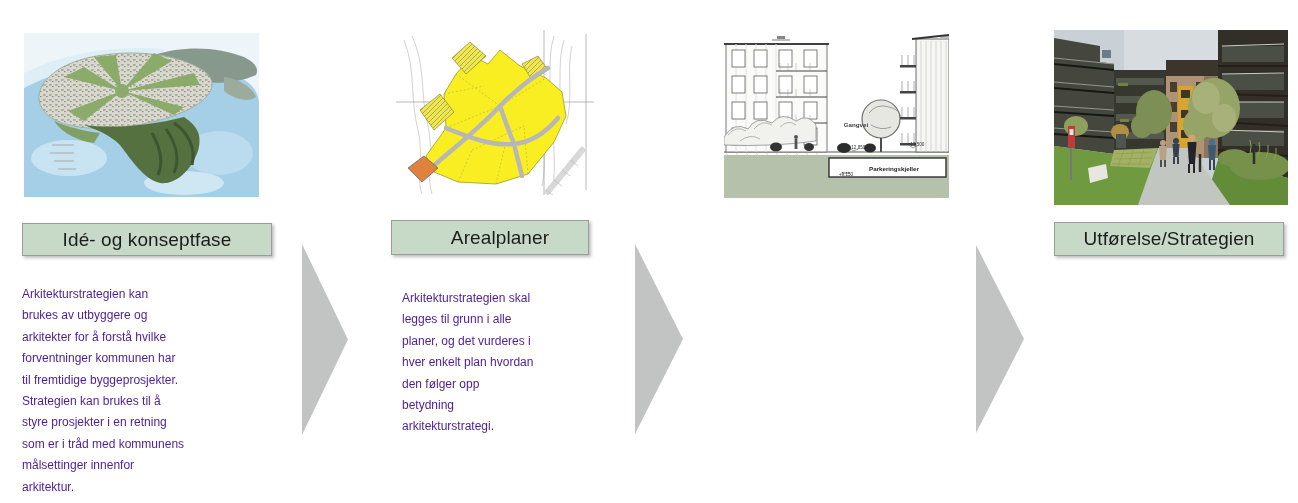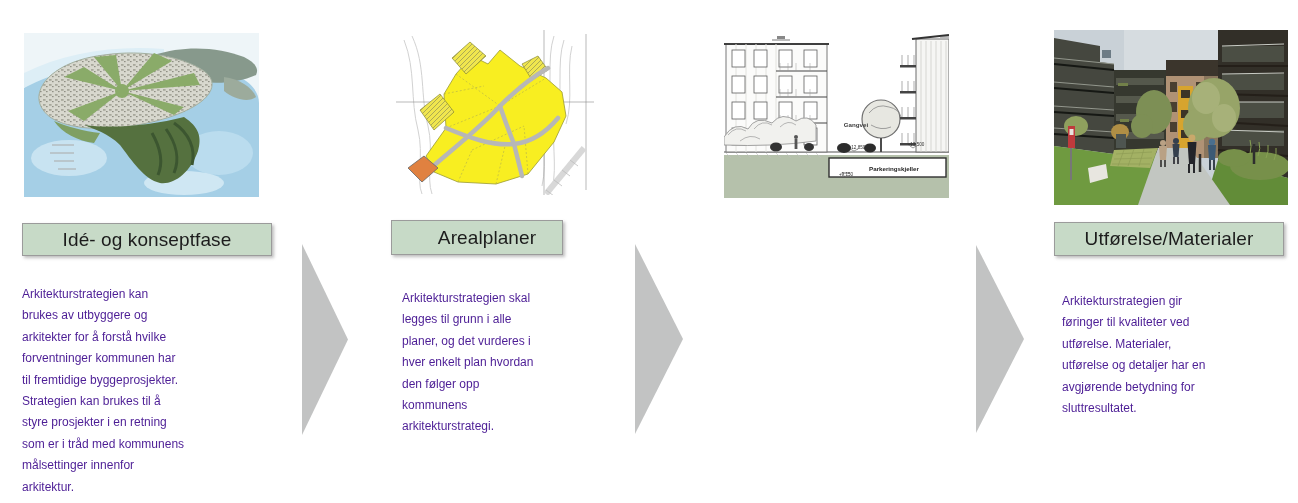--- a/index.html
+++ b/index.html
@@ -27,21 +27,21 @@
     white-space:pre-line;
   }
   
   .p1{left:14px;width:254px;}
   .p1 .pimg{left:4px;top:33px;}
   .p1 .phdr{left:2px;top:223px;width:250px;height:33px;}
   .p1 .pbody{left:2px;top:272px;width:252px;}
 
   .p2{left:385px;width:202px;}
   .p2 .pimg{left:5px;top:30px;}
-  .p2 .phdr{left:0px;top:220px;width:172px;height:35px;padding-left:20px;}
+  .p2 .phdr{left:0px;top:220px;width:198px;height:35px;padding-left:20px;}
   .p2 .pbody{left:11px;top:276px;width:192px;}
 
   .p3{left:710px;width:233px;}
   .p3 .pimg{left:8px;top:33px;}
   .p3 .phdr{left:0px;top:222px;width:230px;height:33px;}
   .p3 .pbody{left:6px;top:276px;width:228px;}
 
   .p4{left:1046px;width:236px;}
   .p4 .pimg{left:2px;top:30px;}
   .p4 .phdr{left:2px;top:222px;width:230px;height:34px;}
@@ -154,21 +154,21 @@
     </svg>
   </div>
   <div class="phdr">
     <span>Arealplaner</span>
   </div>
   <p class="pbody">Arkitekturstrategien skal
 legges til grunn i alle
 planer, og det vurderes i
 hver enkelt plan hvordan
 den følger opp
-kommunens
+betydning
 arkitekturstrategi.</p>
 </section>
 
 <section class="phase p3">
   <div class="pimg">
     <svg width="225" height="165" viewBox="0 0 225 165">
       <rect width="225" height="165" fill="#ffffff"></rect>
 
       <rect x="0" y="122" width="225" height="43" fill="#b5c1ab"></rect>
       <path d="M0,119 H225" stroke="#555555" stroke-width="1.2"></path>
@@ -363,25 +363,19 @@
 
       <rect x="14" y="96" width="7" height="22" fill="#bf3a3c"></rect>
       <rect x="15.5" y="99" width="4" height="6" fill="#e8e3dd"></rect>
       <path d="M17,118 V150" stroke="#777777" stroke-width="2"></path>
       <path d="M34,138 L52,134 L54,148 L36,153 Z" fill="#e8e6e0"></path>
       <rect x="62" y="104" width="10" height="14" fill="#4e5550"></rect>
       <path d="M146,124 V142 M200,114 V134" stroke="#2e2e2e" stroke-width="2.5"></path>
     </svg>
   </div>
   <div class="phdr">
-    <span>Utførelse/Materialer</span>
-  </div>
-  <p class="pbody">Arkitekturstrategien gir
-føringer til kvaliteter ved
-utførelse. Materialer,
-utførelse og detaljer har en
-avgjørende betydning for
-sluttresultatet.</p>
+    <span>Utførelse/Strategien</span>
+  </div>
 </section>
 
 <div class="arrow a1"></div>
 <div class="arrow a2"></div>
 <div class="arrow a3"></div>
 
 </body></html>

